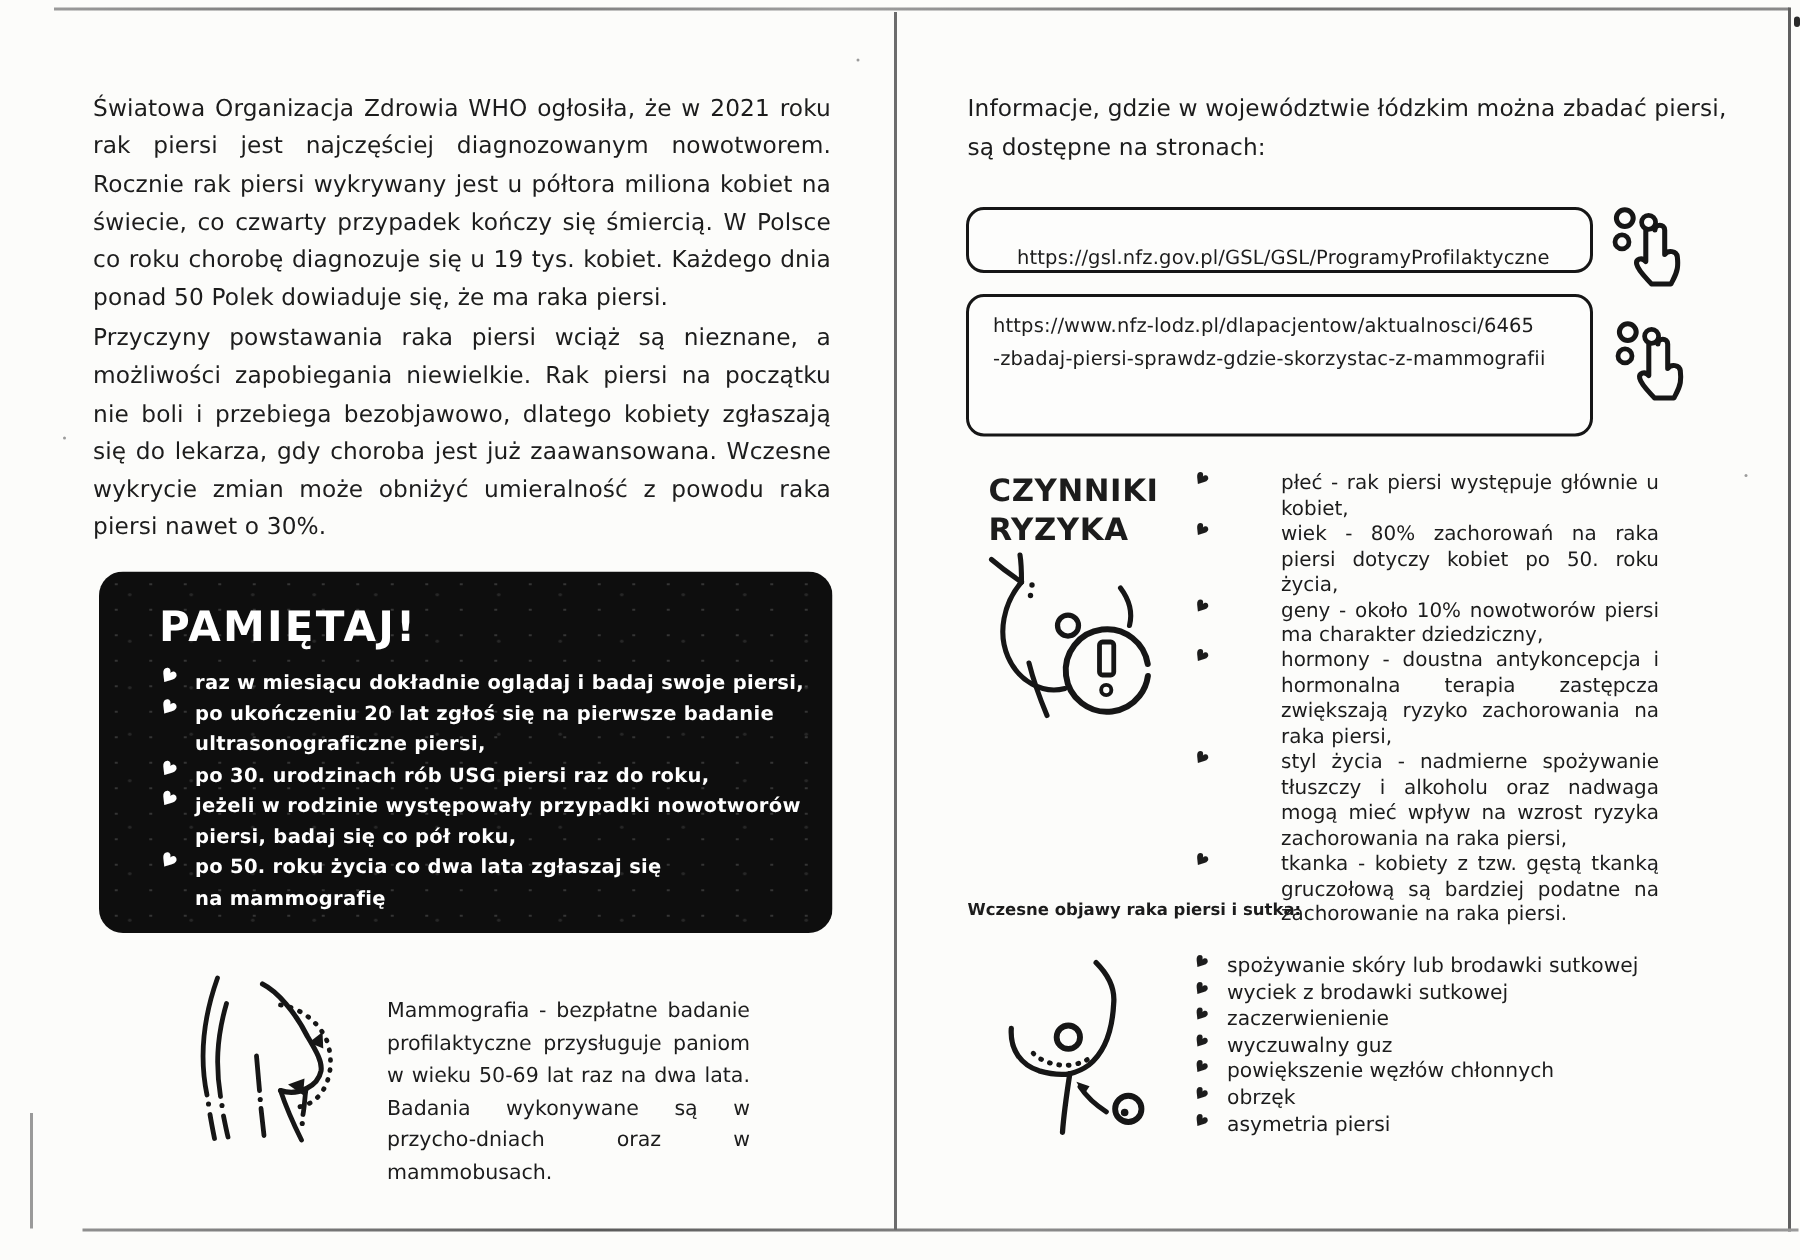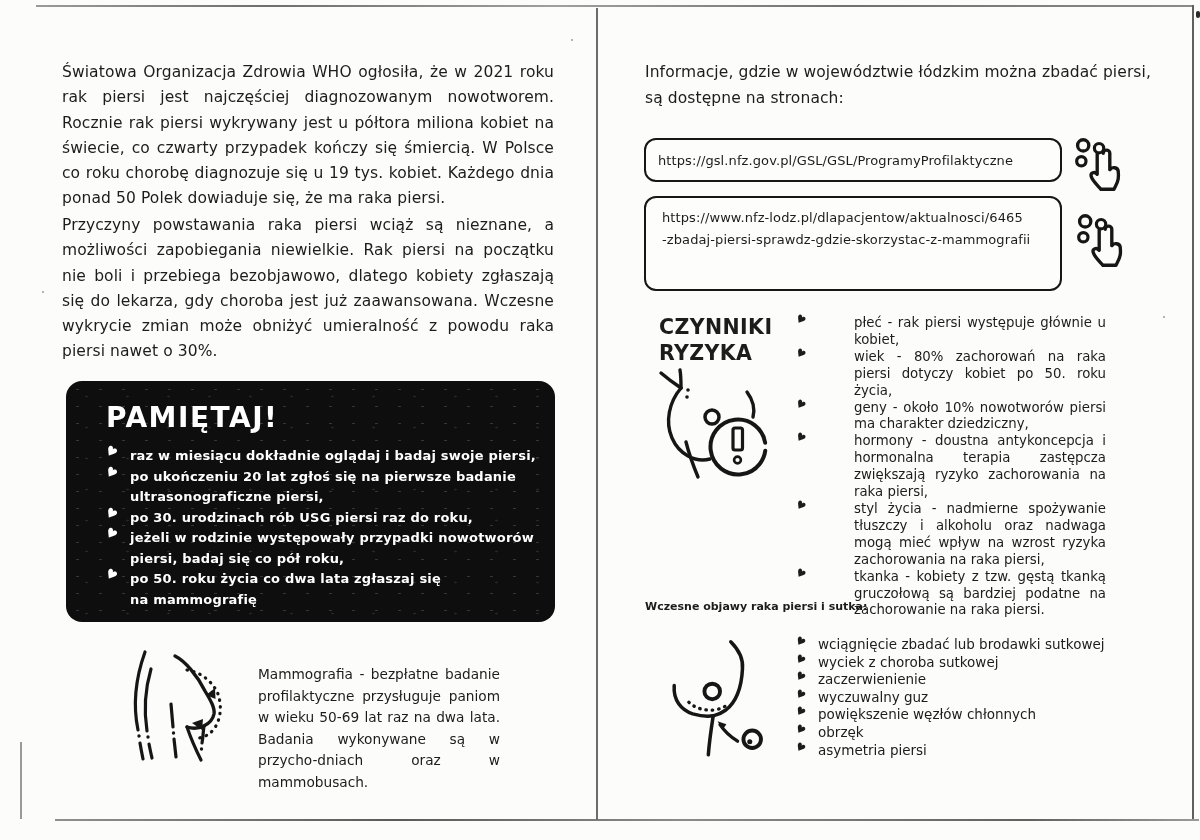--- a/index.html
+++ b/index.html
@@ -43,21 +43,21 @@
   
   .mammo-text{position:absolute;left:258px;top:664px;width:242px;margin:0;
     font-size:13.7px;line-height:21.6px;text-align:justify;}
 
   
   .info-head{position:absolute;left:645px;top:60px;width:508px;margin:0;
     font-size:15.5px;line-height:25.5px;letter-spacing:.1px;}
   .urlbox{position:absolute;left:644px;width:418px;box-sizing:border-box;
     border:2.5px solid #161616;border-radius:12px;font-size:13px;letter-spacing:.1px;
     background:#fdfdfc;}
-  .u1{top:138px;height:44px;display:flex;align-items:center;padding-left:12px;}
+  .u1{top:138px;height:44px;display:flex;align-items:flex-end;padding-left:32px;}
   .u2{top:196px;height:95px;padding:9px 10px 0 16px;line-height:22.3px;}
   .u2 div{white-space:nowrap;}
   .hand{position:absolute;width:56px;height:58px;}
   .hand1{left:1072px;top:136px;} .hand2{left:1074px;top:212px;}
 
   .risk-head{position:absolute;left:659px;top:314px;margin:0;font-size:20.5px;
     line-height:26px;font-weight:bold;letter-spacing:.4px;}
   .illus{position:absolute;}
   .risk-illus{left:644px;top:362px;}
   .sym-illus{left:657px;top:632px;}
@@ -222,25 +222,25 @@
     <path class="stroke" stroke-width="3.6" d="M57 86 C55 99 53 112 52 126"></path>
     <path class="stroke" stroke-width="3.4" d="M82 112 C74 107 68 101 64 95"></path>
     <path class="fill" d="M61.5 91.5 L70.5 94.5 L66.5 100.5 Z"></path>
     <circle class="stroke" stroke-width="4" cx="97" cy="110" r="9"></circle>
     <circle class="fill" cx="94.5" cy="112.5" r="2.6"></circle>
   </svg>
 
   <div class="blist sym-list">
     <div class="lrow">
       <i class="hrt">♥</i>
-      <div class="ltext">wciągnięcie zbadać lub brodawki sutkowej</div>
-    </div>
-    <div class="lrow">
-      <i class="hrt">♥</i>
-      <div class="ltext">wyciek z choroba sutkowej</div>
+      <div class="ltext">spożywanie skóry lub brodawki sutkowej</div>
+    </div>
+    <div class="lrow">
+      <i class="hrt">♥</i>
+      <div class="ltext">wyciek z brodawki sutkowej</div>
     </div>
     <div class="lrow">
       <i class="hrt">♥</i>
       <div class="ltext">zaczerwienienie</div>
     </div>
     <div class="lrow">
       <i class="hrt">♥</i>
       <div class="ltext">wyczuwalny guz</div>
     </div>
     <div class="lrow">

